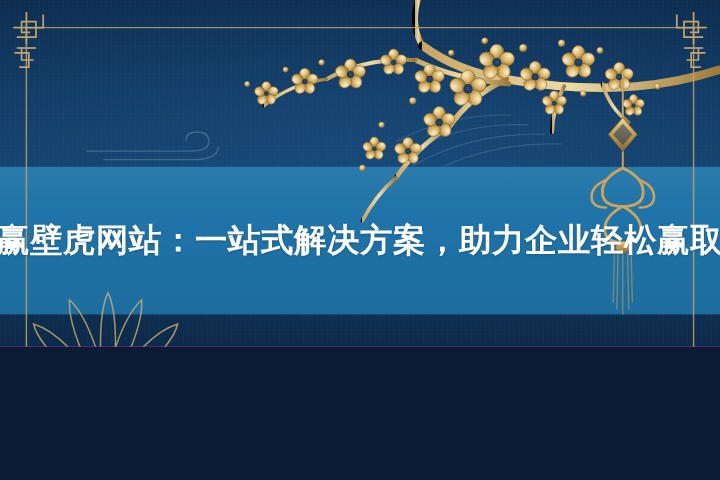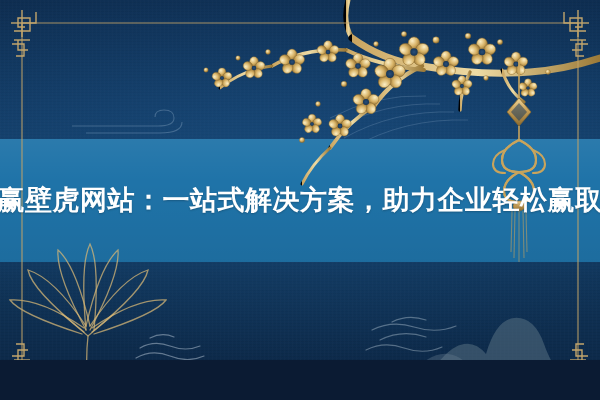--- a/index.html
+++ b/index.html
@@ -3,21 +3,21 @@
 <meta charset="utf-8">
 <style>
   html, body {
     margin: 0;
     padding: 0;
     background: #0b1b33;
   }
   #stage {
     position: relative;
     width: 600px;
-    height: 360px;
+    height: 289px;
     overflow: hidden;
     background: #d946ef;
     font-family: "Liberation Sans", "DejaVu Sans", sans-serif;
   }
 
   
   .bg-base {
     position: absolute;
     inset: 0;
     background:

